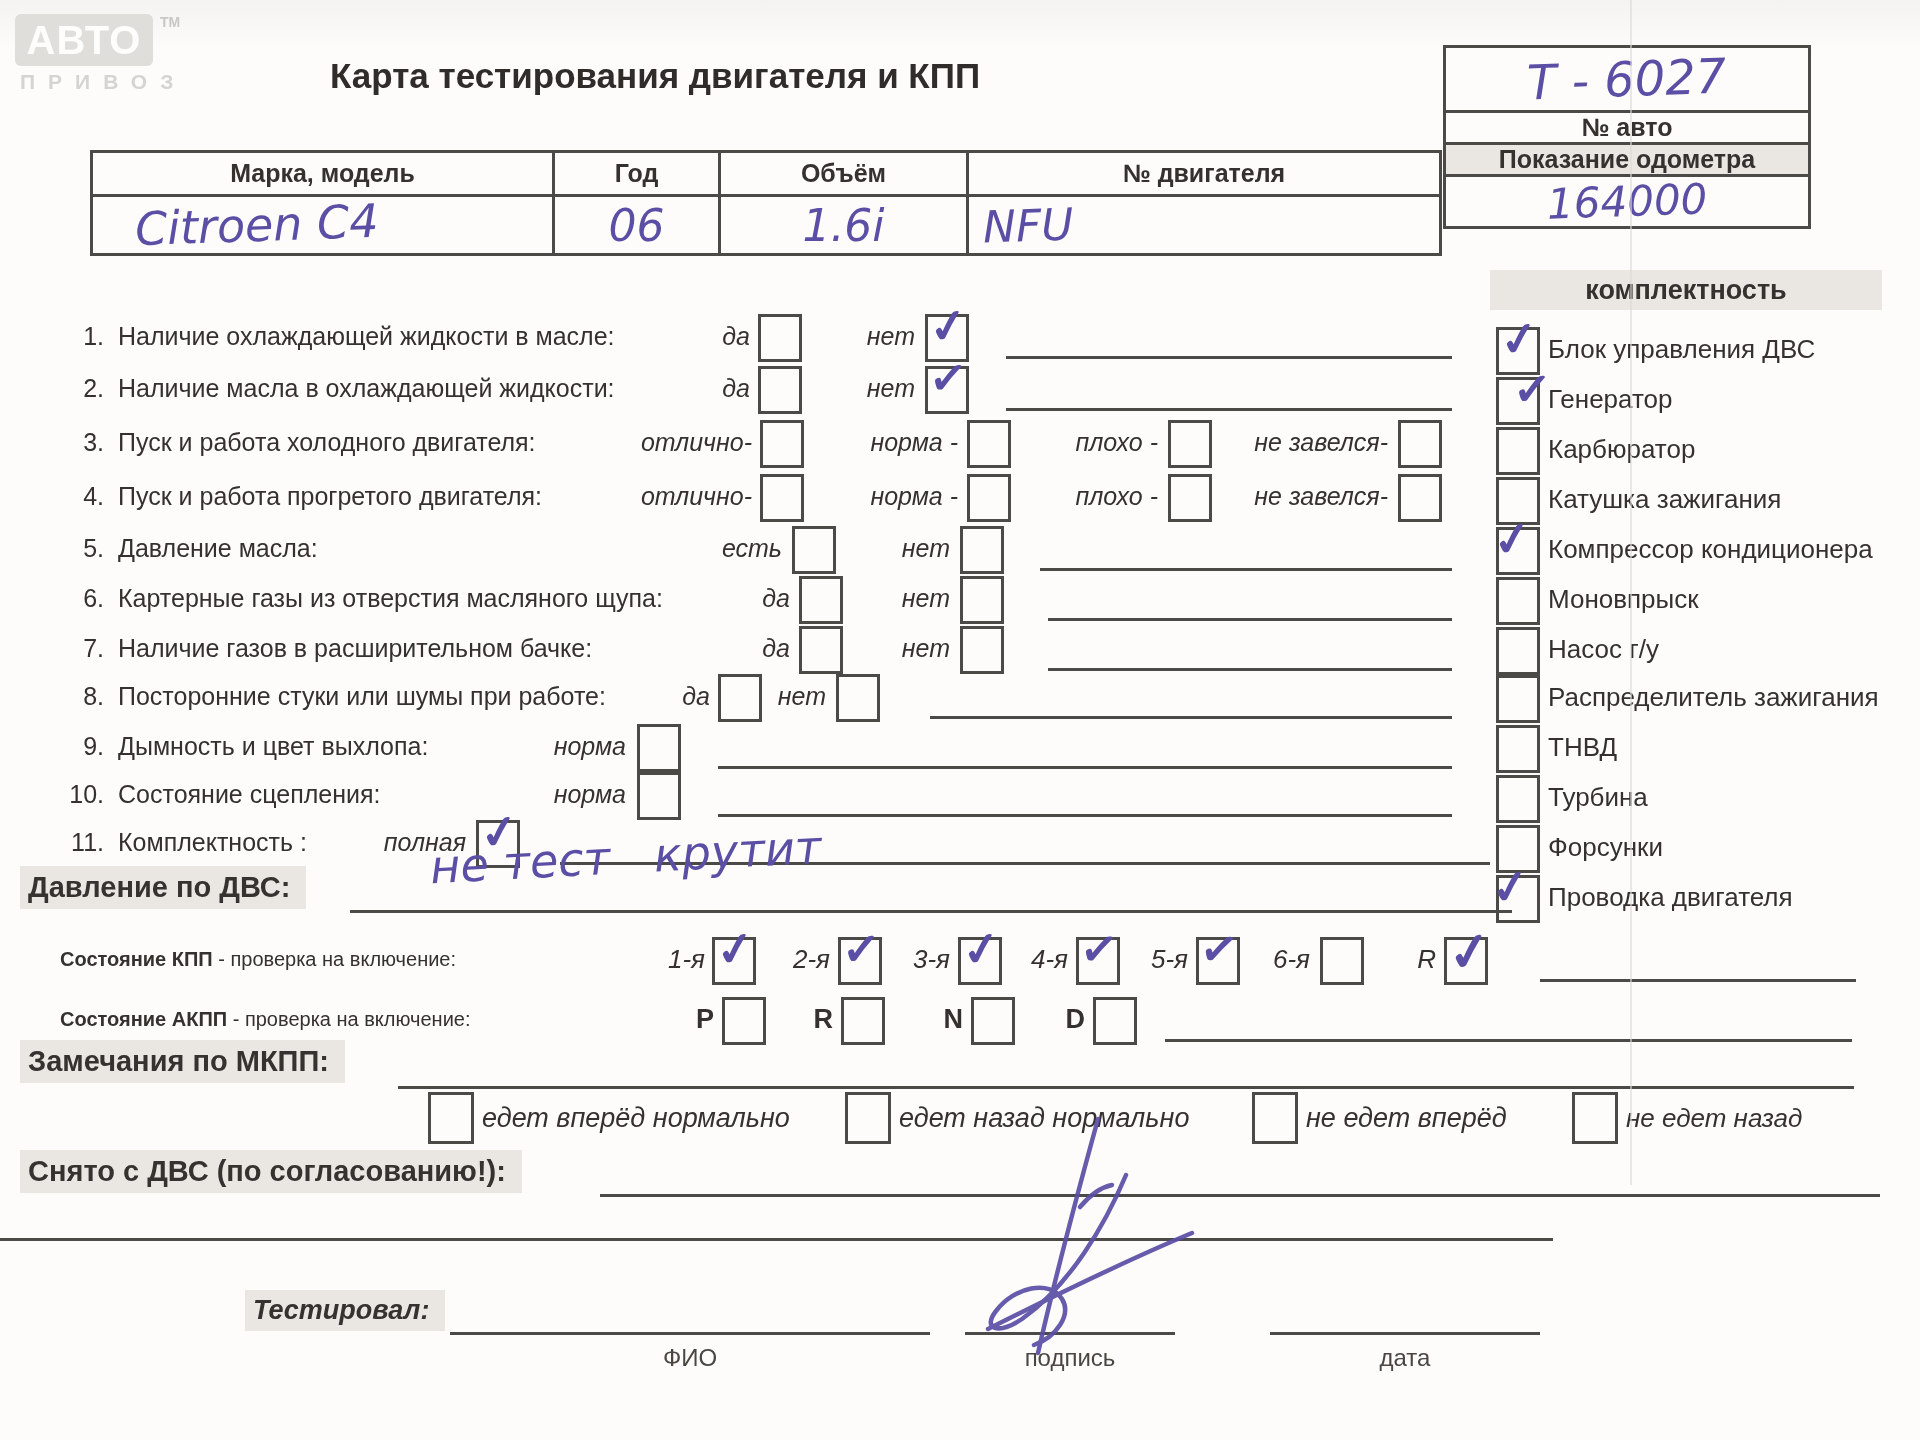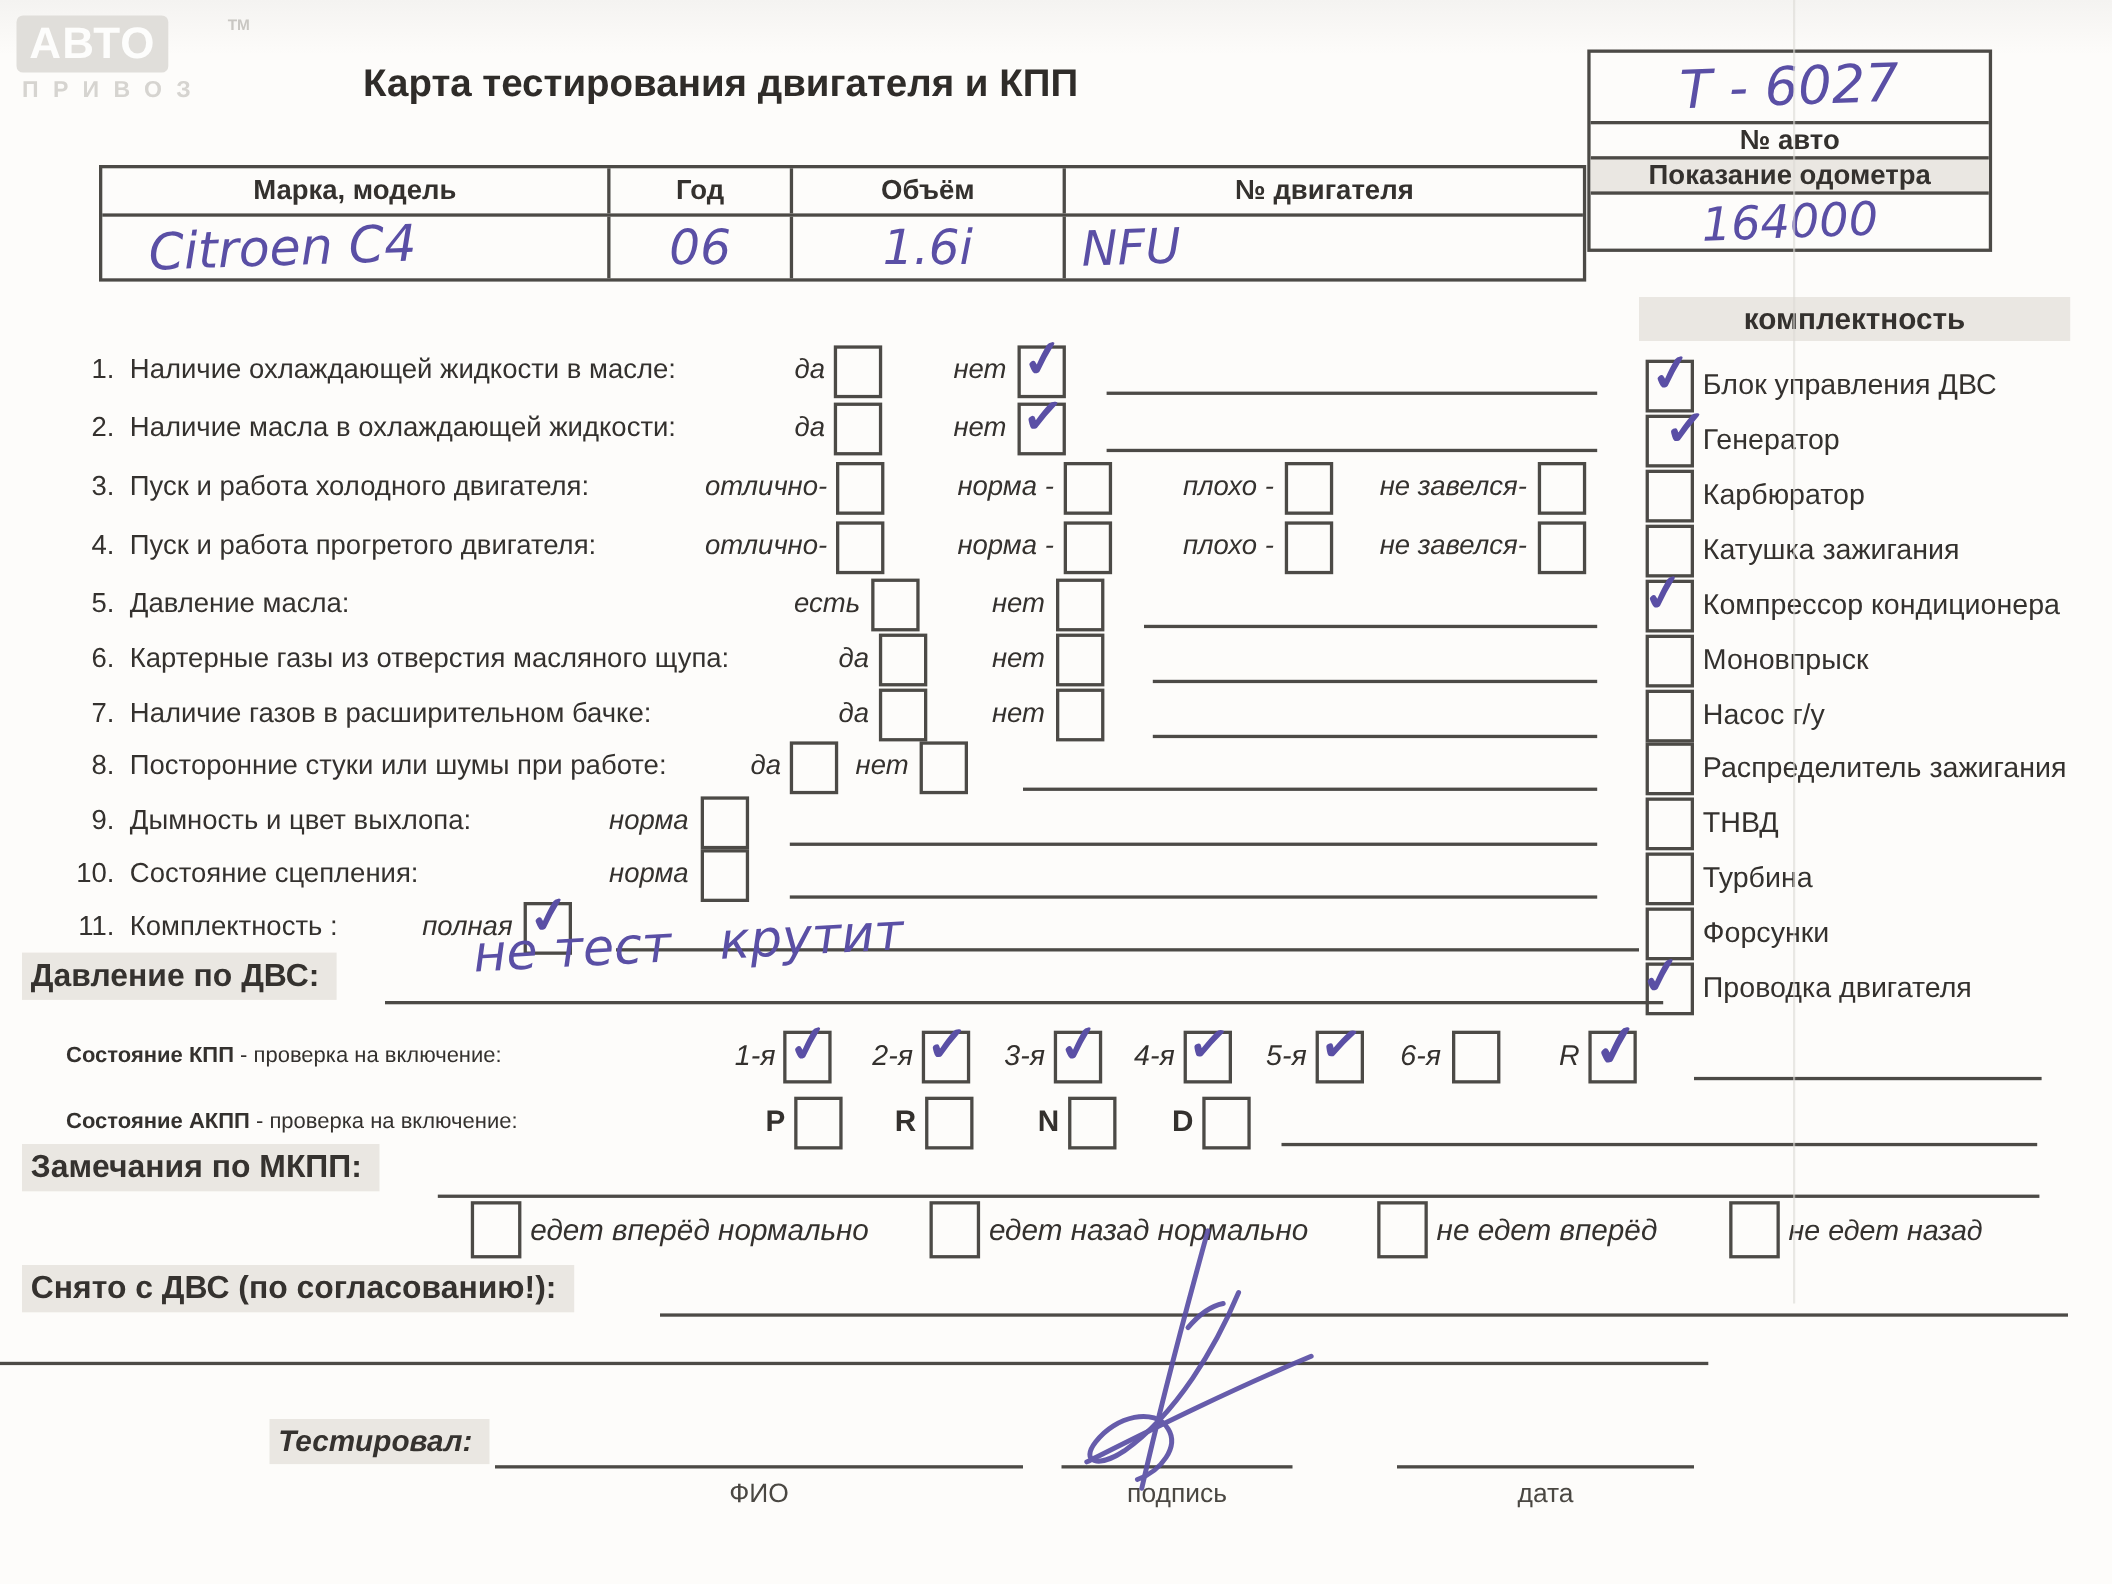--- a/index.html
+++ b/index.html
@@ -48,21 +48,21 @@
   
   .eq{position:absolute;left:1490px;top:270px;width:430px;height:660px;}
   .eq-hd{position:absolute;left:0;top:0;width:392px;height:40px;background:#eae7e2;
          font-weight:bold;font-size:27px;text-align:center;line-height:40px;}
   .eq-row{position:absolute;left:0;width:430px;height:46px;}
   .eq-cb{position:absolute;left:6px;top:1px;width:38px;height:42px;border:3px solid #4c4a46;}
   .eq-lab{position:absolute;left:58px;font-size:26px;line-height:46px;white-space:nowrap;}
   
   .logo-box{position:absolute;left:15px;top:14px;width:138px;height:52px;background:#e0deda;border-radius:6px;
             display:flex;align-items:center;justify-content:center;color:#fdfdfc;font-weight:bold;font-size:40px;letter-spacing:1px;}
-  .logo-tm{position:absolute;left:160px;top:14px;font-size:14px;color:#c9c7c3;font-weight:bold;margin-left:47px;}
+  .logo-tm{position:absolute;left:160px;top:14px;font-size:14px;color:#c9c7c3;font-weight:bold;}
   .logo-bottom{position:absolute;left:20px;top:70px;font-size:21px;font-weight:bold;color:#d6d4d0;letter-spacing:13px;}
   .title{position:absolute;left:330px;top:56px;width:920px;text-align:left;
          font-weight:bold;font-size:35px;color:#2f2c29;}
   .scanline{position:absolute;left:1630px;top:0;width:2px;height:1185px;background:#dcdad6;opacity:.6;}
   svg.sig{position:absolute;left:930px;top:1115px;}
 </style>
 </head>
 <body>
 
 <div class="page">

